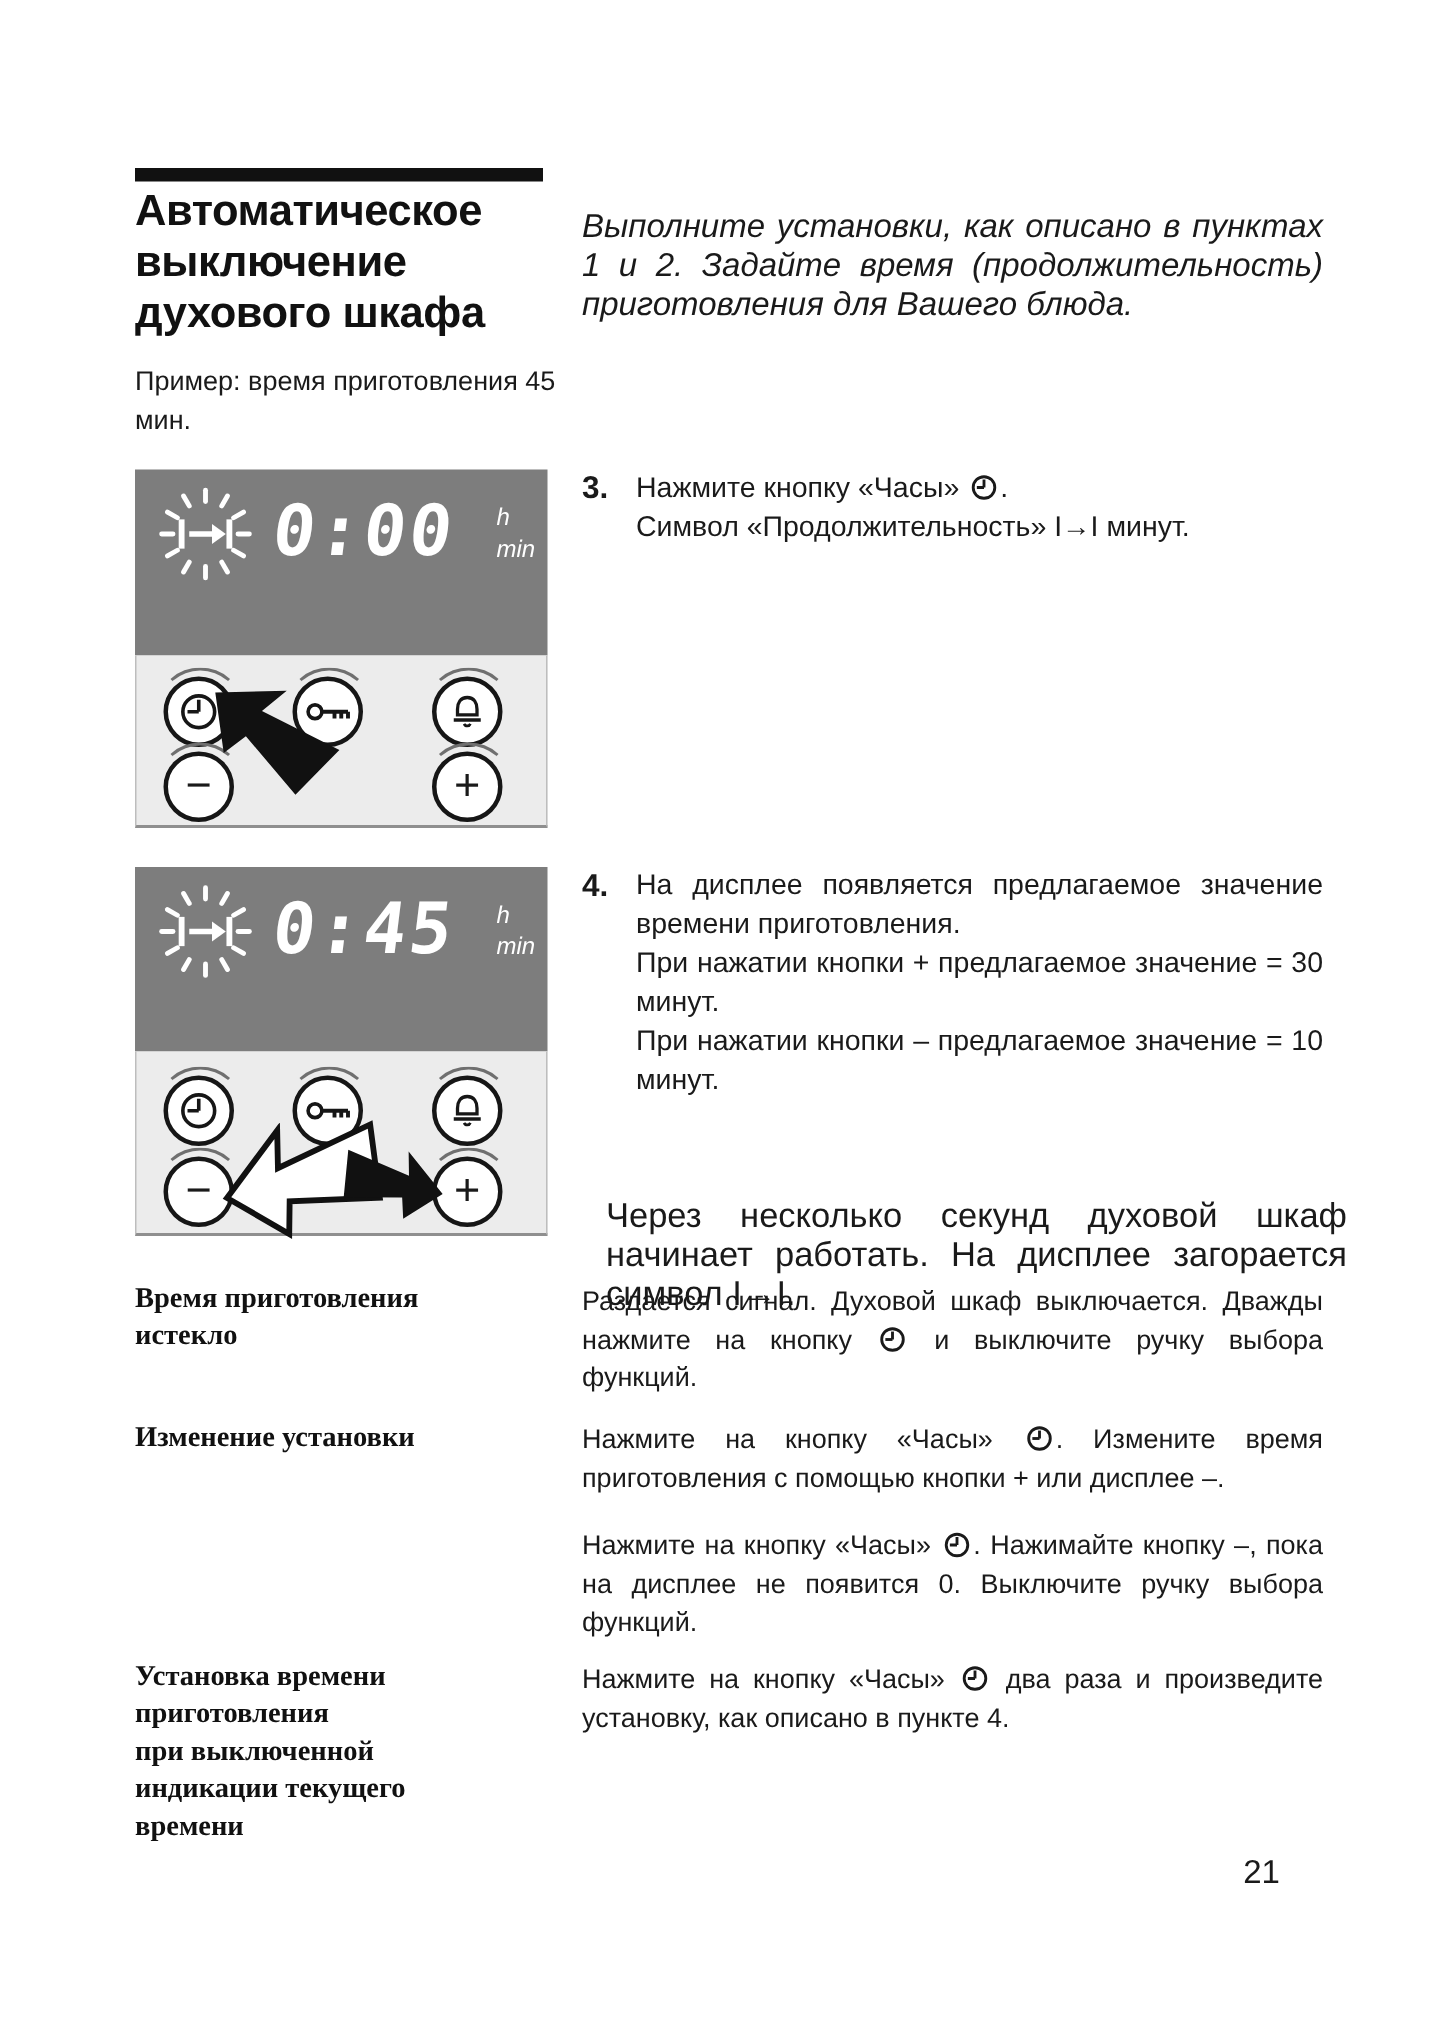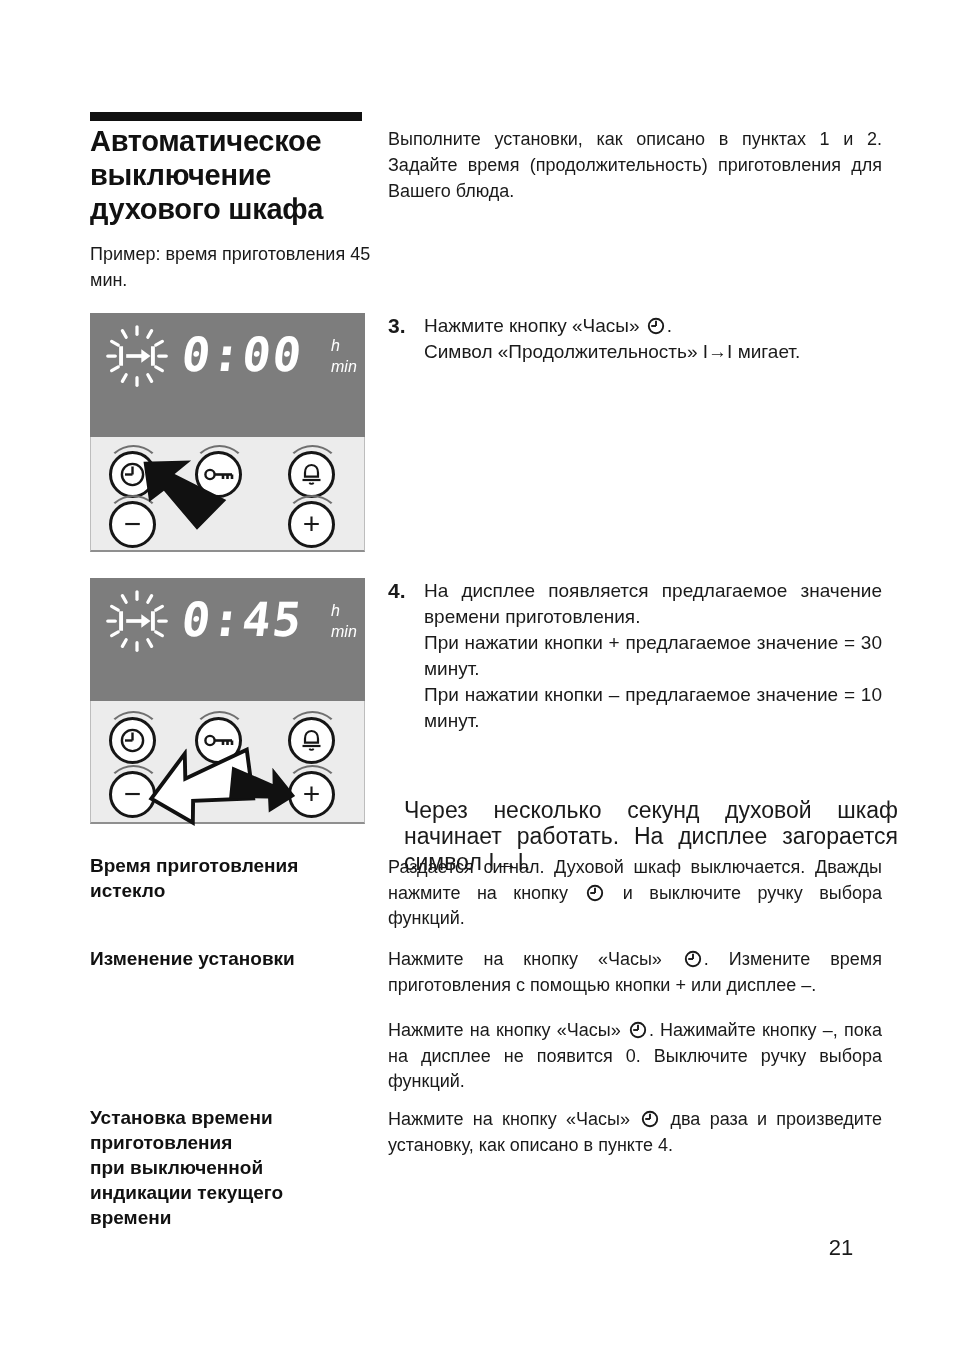--- a/index.html
+++ b/index.html
@@ -4,22 +4,22 @@
 <style>
   html,body{margin:0;padding:0;background:#ffffff;}
   .page{position:relative;width:954px;height:1354px;background:#fff;
         font-family:"Liberation Sans", sans-serif;color:#1a1a1a;overflow:hidden;}
 
   .rule{position:absolute;left:90px;top:112px;width:272px;height:9px;background:#111;}
   .title{position:absolute;left:90px;top:124px;width:292px;margin:0;
          font-size:29px;line-height:34px;font-weight:bold;color:#111;white-space:pre-line;letter-spacing:-0.3px;}
   .example{position:absolute;left:90px;top:241px;width:285px;margin:0;font-size:18px;line-height:26px;}
 
-  .intro{position:absolute;left:388px;top:126px;width:494px;margin:0;
-         font-size:18px;line-height:26px;text-align:justify;}
+  .intro{position:absolute;left:388px;top:138px;width:494px;margin:0;
+         font-size:22px;line-height:26px;text-align:justify;font-style:italic;}
 
   
   .panel{position:absolute;left:90px;width:275px;}
   #panel1{top:313px;height:239px;}
   #panel2{top:578px;height:246px;}
   .display{position:relative;width:100%;background:#7d7d7d;}
   #panel1 .display{height:124px;}
   #panel2 .display{height:123px;}
   .burst{position:absolute;left:8px;top:8px;width:78px;height:70px;}
   .time{position:absolute;left:92px;top:14px;width:150px;color:#fff;
@@ -51,21 +51,21 @@
   .step{position:absolute;left:388px;width:494px;display:flex;}
   #step3{top:313px;} #step4{top:578px;}
   .stepnum{width:36px;flex:0 0 36px;font-size:21px;font-weight:bold;line-height:26px;}
   .stepbody{flex:1;font-size:19px;line-height:26px;}
   .stepbody p{margin:0;text-align:justify;}
   #step3 .stepbody p{text-align:left;}
   .after{position:absolute;left:388px;top:781px;width:494px;margin:16px;font-size:23px;line-height:26px;text-align:justify;}
 
   
   .label{position:absolute;left:90px;width:292px;margin:0;font-size:19px;line-height:25px;
-         font-weight:bold;color:#111;white-space:pre-line;}
+         font-weight:bold;color:#111;white-space:pre-line;font-family:Liberation Serif, serif;}
   .secbody{position:absolute;left:388px;width:494px;margin:0;font-size:18px;line-height:25.5px;text-align:justify;}
   #lab1{top:853px;} #sec1{top:855px;}
   #lab2{top:946px;} #sec2{top:947px;}
   #lab3{top:1017px;} #sec3{top:1018px;}
   #lab4{top:1105px;} #sec4{top:1107px;}
 
   .pagenum{position:absolute;left:800px;top:1235px;width:82px;margin:0;font-size:22px;text-align:center;}
   .footer{position:absolute;left:45px;top:1292px;width:864px;margin:0;text-align:center;
           font-size:15px;font-style:italic;color:#e30613;}
 
@@ -151,21 +151,21 @@
     <div class="stepnum">3.</div>
     <div class="stepbody">
       <p><span>Нажмите кнопку «Часы»</span>
         <svg class="ck" viewBox="0 0 17 17">
             <circle cx="8.5" cy="8.5" r="6.8" fill="none" stroke="#1a1a1a" stroke-width="1.8"></circle>
             <line x1="8.5" y1="8.5" x2="8.5" y2="3.5" stroke="#1a1a1a" stroke-width="1.8"></line>
             <line x1="8.5" y1="8.5" x2="4" y2="8.5" stroke="#1a1a1a" stroke-width="1.8"></line>
           </svg><span>.</span></p>
       <p><span>Символ «Продолжительность»</span>
         <span class="dsym">I→I</span>
-        <span>мигает.</span></p>
+        <span>минут.</span></p>
     </div>
   </div>
 
   <div class="panel" id="panel2">
     <div class="display">
       <svg class="burst" viewBox="0 0 72 64">
         <g stroke="#fff" stroke-width="3" stroke-linecap="round">
           <line x1="56" y1="32" x2="63" y2="32"></line>
             <line x1="53.3" y1="42" x2="59.4" y2="45.5"></line>
           <line x1="46" y1="49.3" x2="49.5" y2="55.4"></line>

